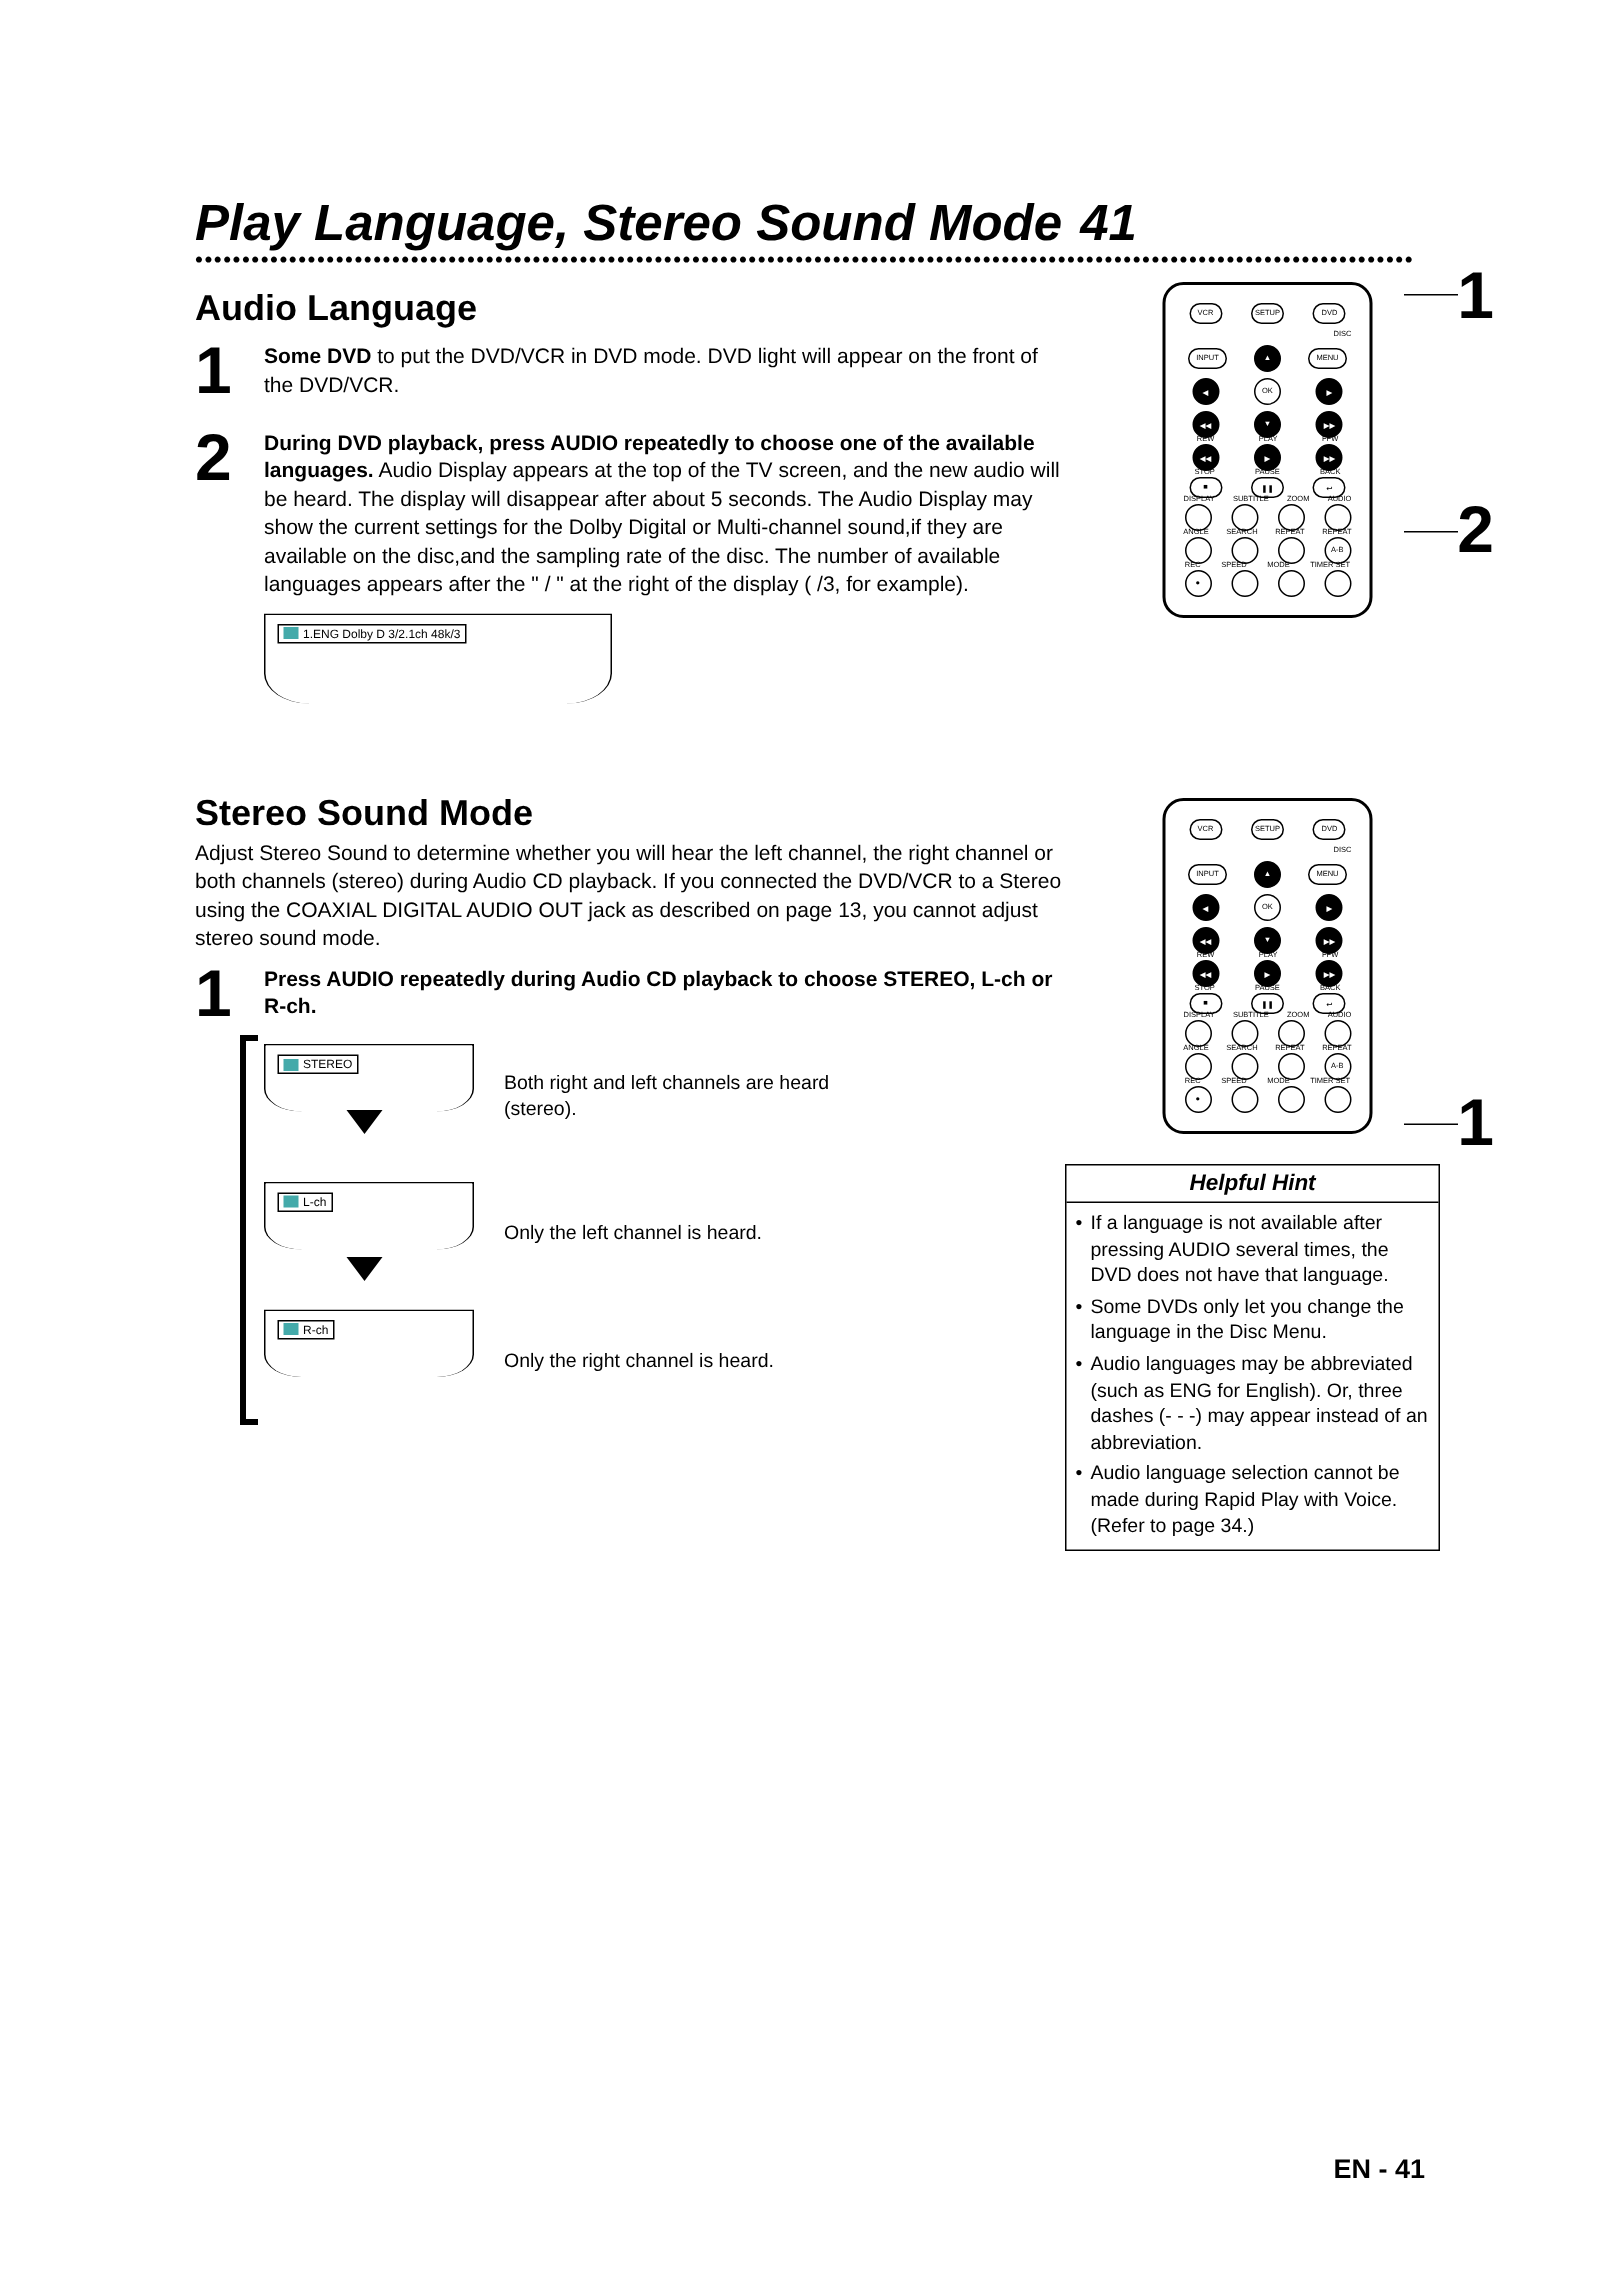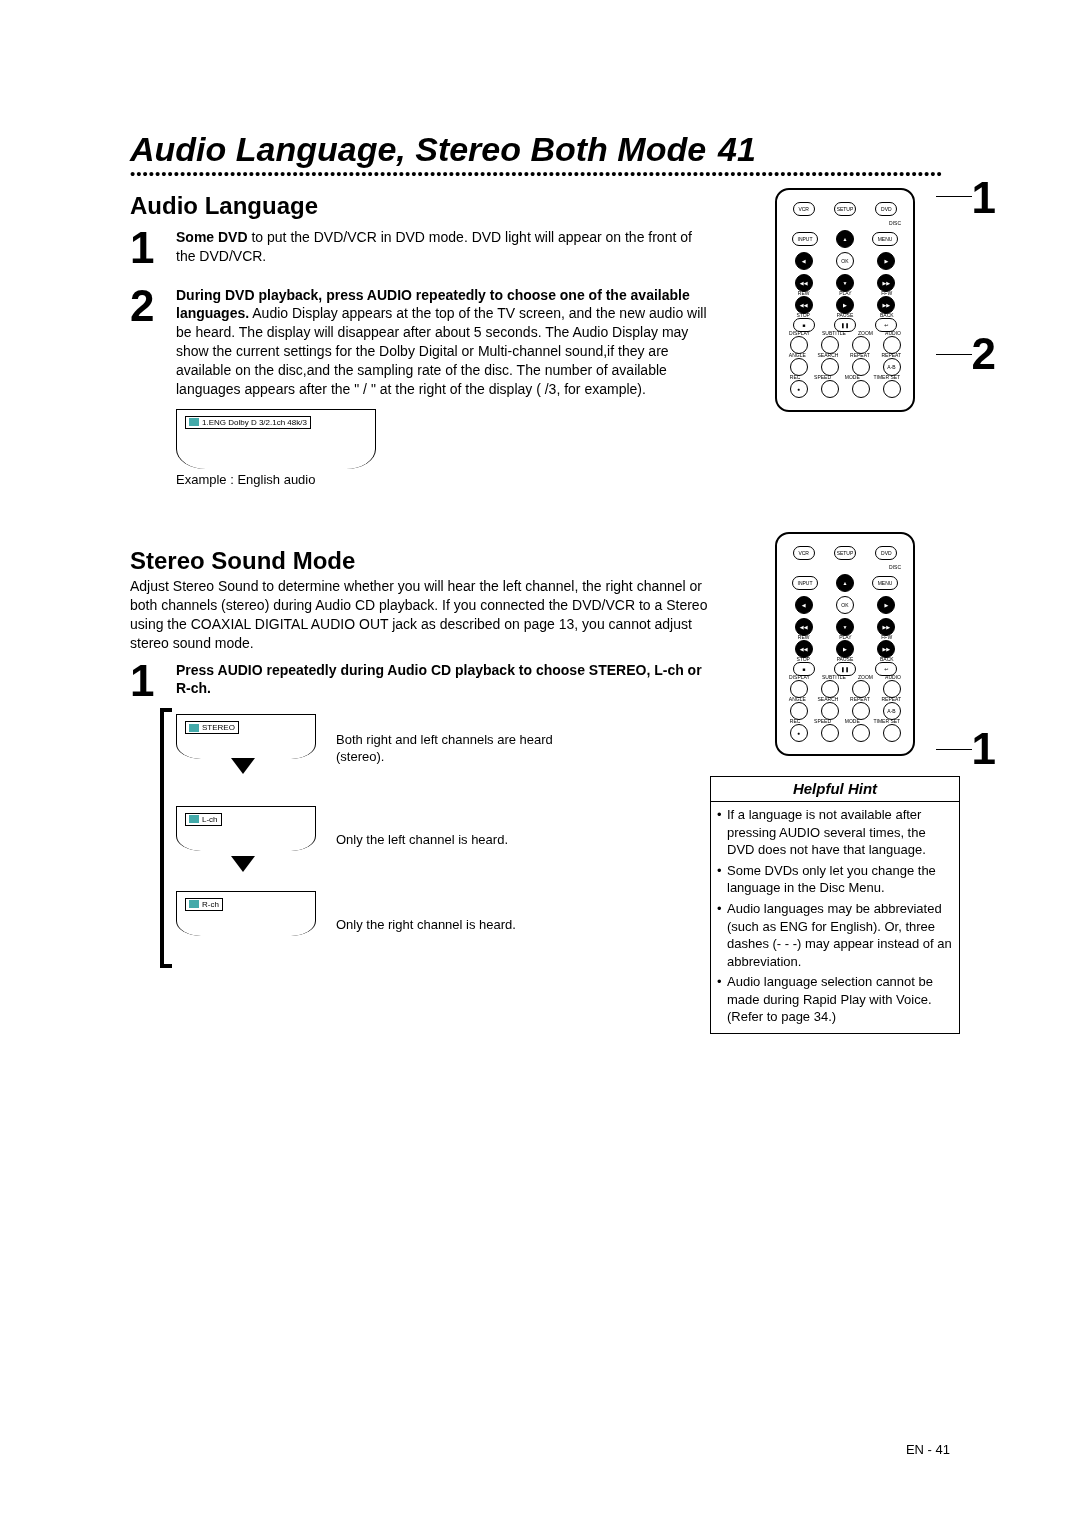--- a/index.html
+++ b/index.html
@@ -71,21 +71,21 @@
     min-width: 36px;
   }
   .step-body {
     font-size: 14px;
     line-height: 1.35;
   }
   .step-body b { font-weight: bold; }
   .osd-example {
     margin-left: 46px;
     margin-top: 10px;
-    width: 200px;
+    width: 232px;
     height: 60px;
     border: 1px solid #000;
     border-bottom: none;
     border-radius: 0 0 30px 30px / 0 0 20px 20px;
     position: relative;
     overflow: hidden;
   }
   .osd-box {
     position: absolute;
     top: 6px;
@@ -224,30 +224,30 @@
     top: 0;
     width: 12px;
     height: 260px;
     border: 4px solid #000;
     border-right: none;
   }
   .footer {
     position: absolute;
     bottom: 70px;
     right: 130px;
-    font-size: 13px;
-    font-weight: normal;
+    font-size: 18px;
+    font-weight: bold;
   }
 </style>
 </head>
 <body>
 
 <div class="page">
   <div class="title-row">
-    <span class="main-title">Audio Language, Stereo Both Mode</span>
+    <span class="main-title">Play Language, Stereo Sound Mode</span>
     <span class="page-num-top">41</span>
   </div>
   <div class="dotline">••••••••••••••••••••••••••••••••••••••••••••••••••••••••••••••••••••••••••••••••••••••••••••••••••••••••••••••••••••••••••••••••••</div>
 
   <div class="content-cols">
     <div class="left-col">
       <div class="section-h">Audio Language</div>
 
       <div class="step">
         <div class="step-num">1</div>
@@ -262,21 +262,20 @@
           <b>During DVD playback, press AUDIO repeatedly to choose one of the available languages.</b><span> Audio Display appears at the top of the TV screen, and the new audio will be heard. The display will disappear after about 5 seconds. The Audio Display may show the current settings for the Dolby Digital or Multi-channel sound,if they are available on the disc,and the sampling rate of the disc. The number of available languages appears after the " / " at the right of the display ( /3, for example).</span>
         </div>
       </div>
 
       <div class="osd-example">
         <div class="osd-box">
           <span class="osd-icon"></span>
           <span>1.ENG Dolby D 3/2.1ch 48k/3</span>
         </div>
       </div>
-      <div class="caption">Example : English audio</div>
 
       <div style="height:50px;"></div>
 
       <div class="section-h">Stereo Sound Mode</div>
       <div class="body-text">Adjust Stereo Sound to determine whether you will hear the left channel, the right channel or both channels (stereo) during Audio CD playback. If you connected the DVD/VCR to a Stereo using the COAXIAL DIGITAL AUDIO OUT jack as described on page 13, you cannot adjust stereo sound mode.</div>
 
       <div class="step">
         <div class="step-num">1</div>
         <div class="step-body">
           <b>Press AUDIO repeatedly during Audio CD playback to choose STEREO, L-ch or R-ch.</b>

